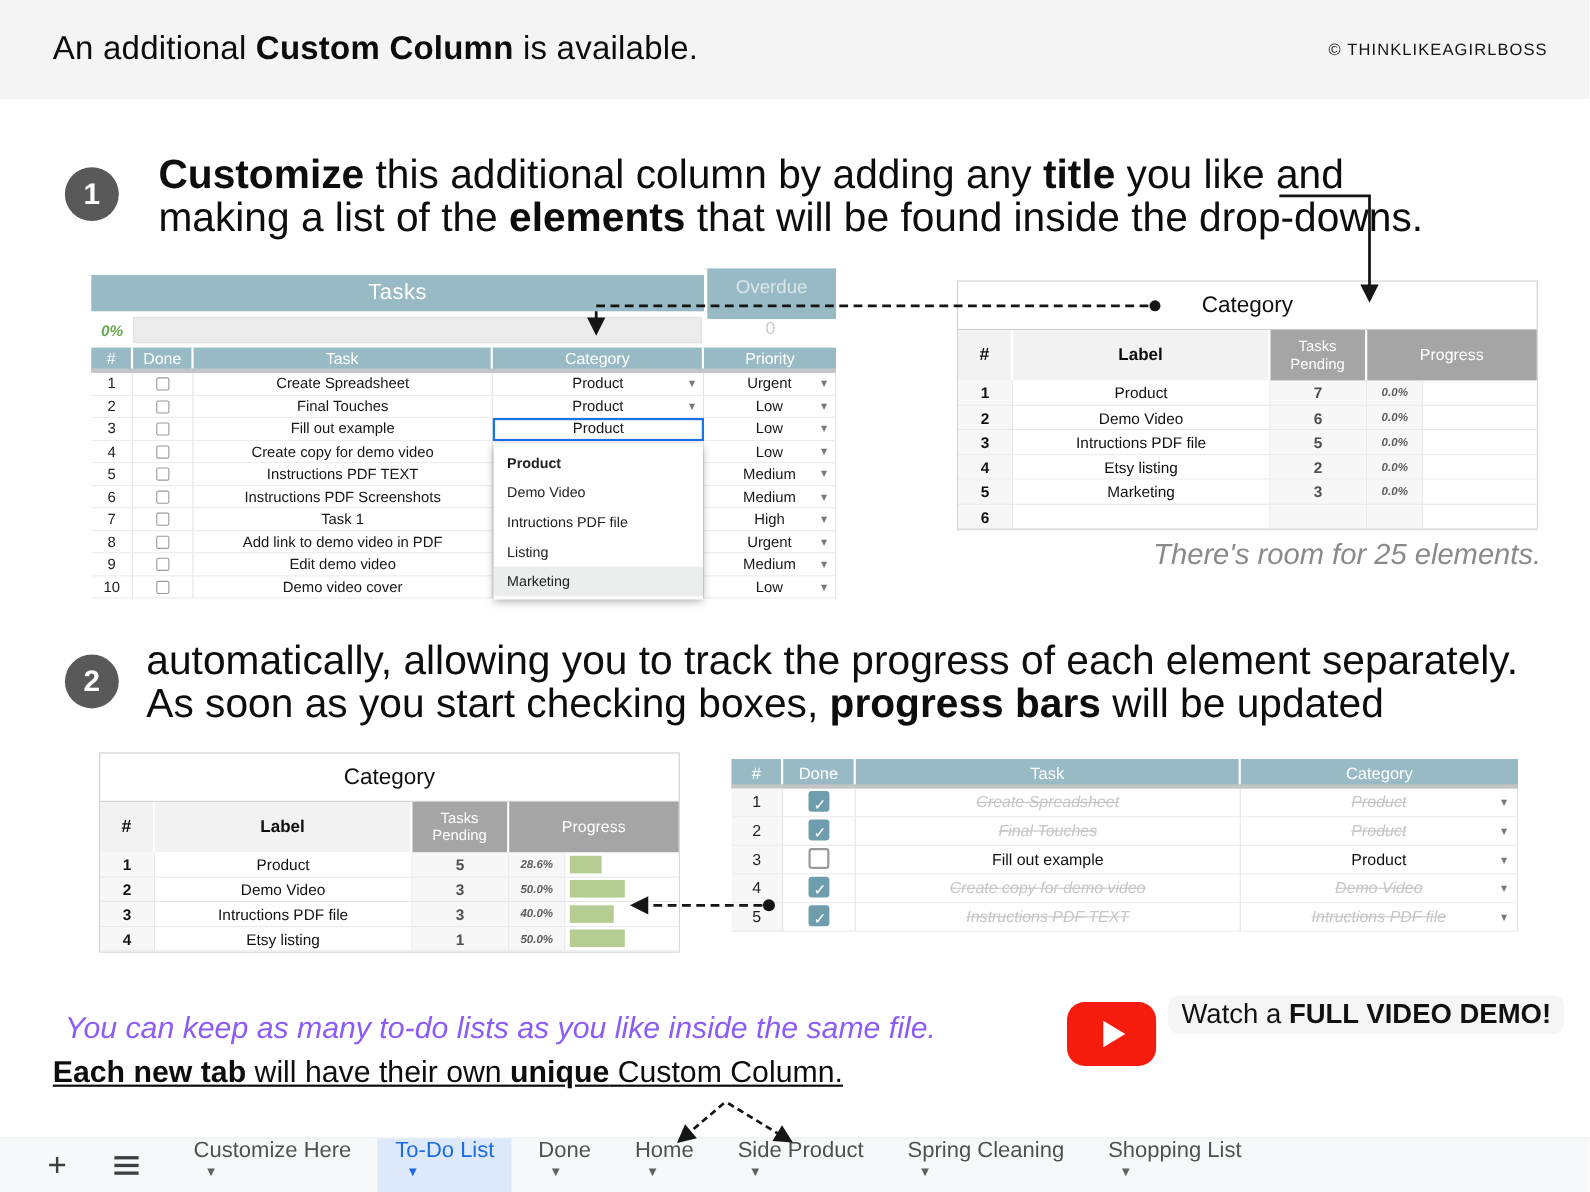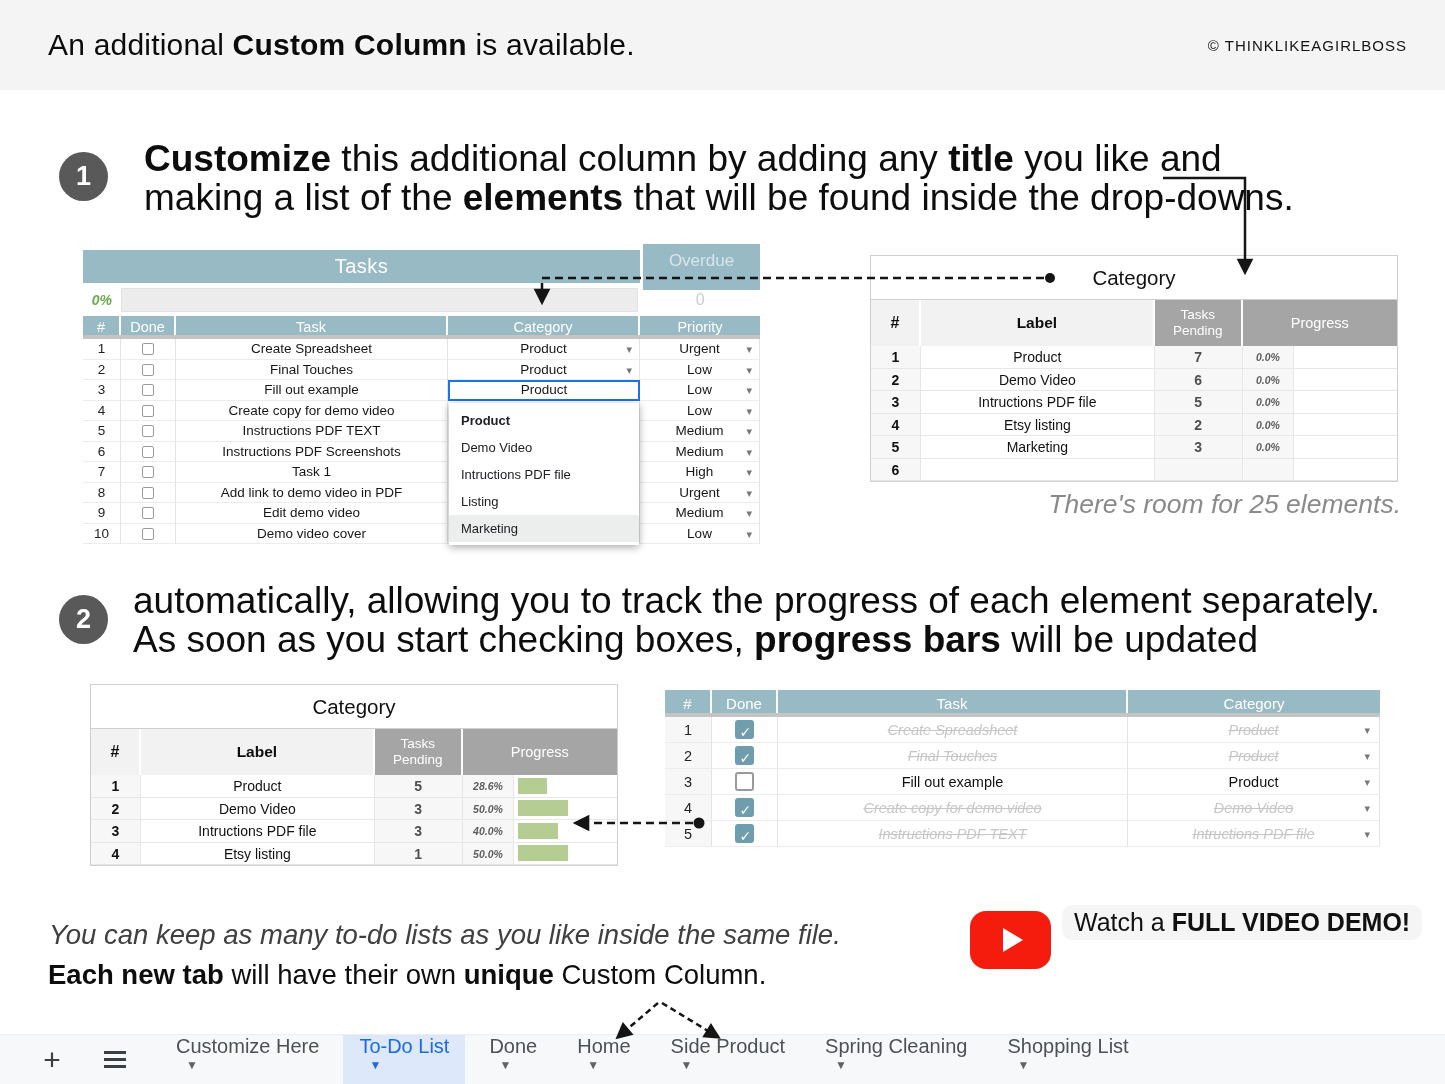--- a/index.html
+++ b/index.html
@@ -83,22 +83,22 @@
   .donetab .brow .bc { font-size:14.5px; line-height:26px; text-align:center; border-bottom:1px solid #ececec; border-right:1px solid #e4e4e4; position:relative; }
   .donetab .brow .bc.d1 { background:#f7f7f7; color:#222; }
   .ckbig { display:inline-block; width:19px; height:19px; border:2px solid #9a9a9a; border-radius:3px; background:#fff;
            vertical-align:middle; margin-top:-3px; position:relative; }
   .ckbig.checked { background:#6f9dad; border-color:#6f9dad; }
   .ckbig.checked::after { content:"✓"; position:absolute; left:2.5px; top:-3px; color:#fff; font-size:14px; font-weight:700; }
   .brow.done .stk { color:#c6c6c6; font-style:italic; text-decoration:line-through; }
   .donetab .caret { position:absolute; right:9px; top:0; line-height:26px; }
 
   
-  .foot1 { position:absolute; left:49px; top:919px; font-size:27.5px; font-style:italic; color:#404040; }
-  .foot2 { position:absolute; left:48px; top:959px; font-size:27.5px; color:#0d0d0d; }
+  .foot1 { position:absolute; left:59px; top:919px; font-size:27.5px; font-style:italic; color:#8b5cf6; }
+  .foot2 { position:absolute; left:48px; top:959px; font-size:27.5px; color:#0d0d0d;text-decoration:underline; }
   .foot2 b { font-weight:800; }
 
   
   .yt { position:absolute; left:970px; top:911px; width:81px; height:58px; background:#f61c0d; border-radius:16px;
         display:flex; align-items:center; justify-content:center; cursor:pointer; }
   .yt .tri { width:0; height:0; border-left:20px solid #fff; border-top:12px solid transparent; border-bottom:12px solid transparent; margin-left:4px; }
   .vidtext { position:absolute; left:1062px; top:905px; }
   .vidtext .l1 { display:inline-block; background:#f5f5f5; border-radius:10px; padding:3px 12px; font-size:25px; }
   .vidtext .l1 b { font-weight:800; }
   .vidtext .l2 { display:inline-block; background:#f5f5f5; border-radius:10px; padding:1px 12px; font-size:24.5px; font-style:italic; margin-top:2px; }

